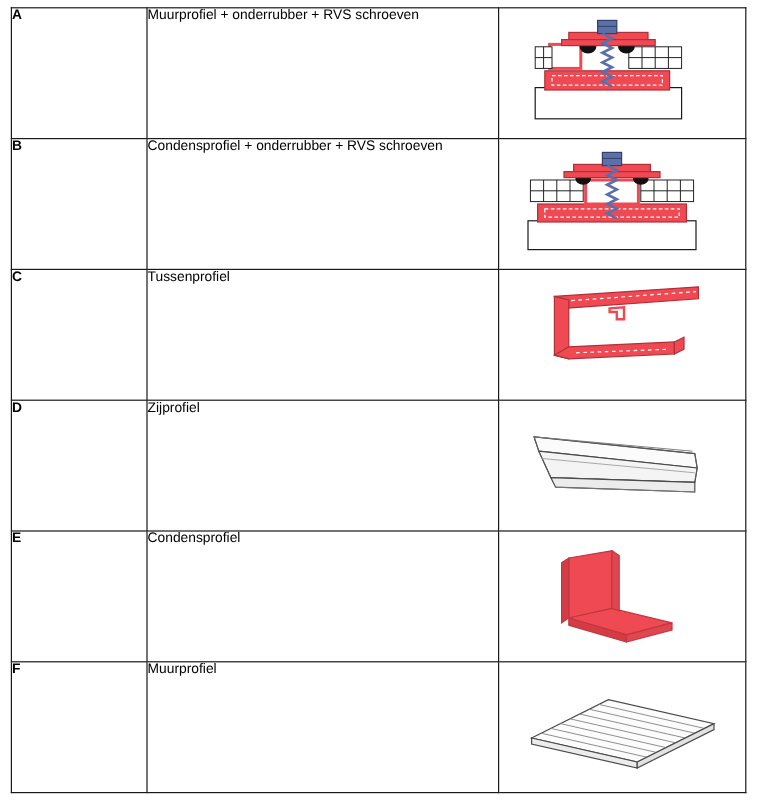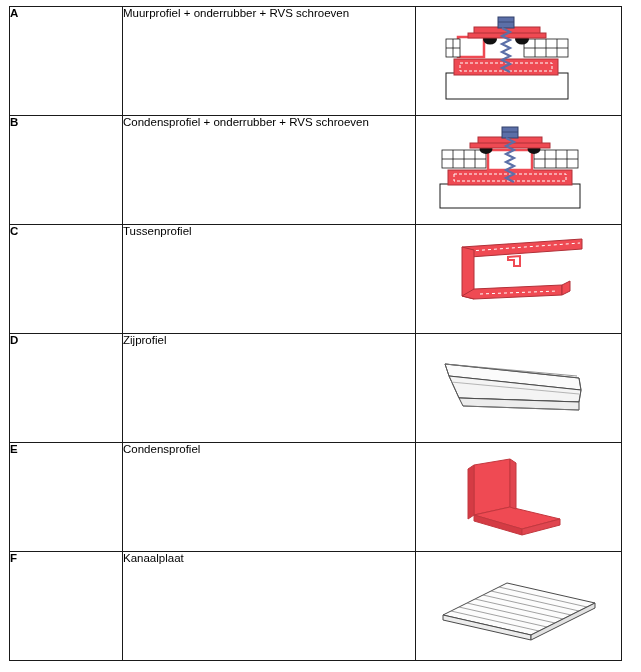--- a/index.html
+++ b/index.html
@@ -254,21 +254,21 @@
             </svg>
           </div>
         </td>
       </tr>
 
       <tr class="row-f">
         <td class="cell-code">
           <span>F</span>
         </td>
         <td class="cell-desc">
-          <span>Kanaalplaat</span>
+          <span>Muurprofiel</span>
         </td>
         <td class="cell-img">
           <div class="img-wrap">
             <svg width="180" height="86" viewBox="0 0 180 86">
 
               <path d="M14 52 L78 20 L166 40 L102 72 Z" fill="#fcfcfc" stroke="#4a4a4a" stroke-width="1"></path>
 
               <g stroke="#8a8a8a" stroke-width="0.8" fill="none">
                 <path d="M22 48 L110 68"></path>
                 <path d="M30 44 L118 64"></path>

